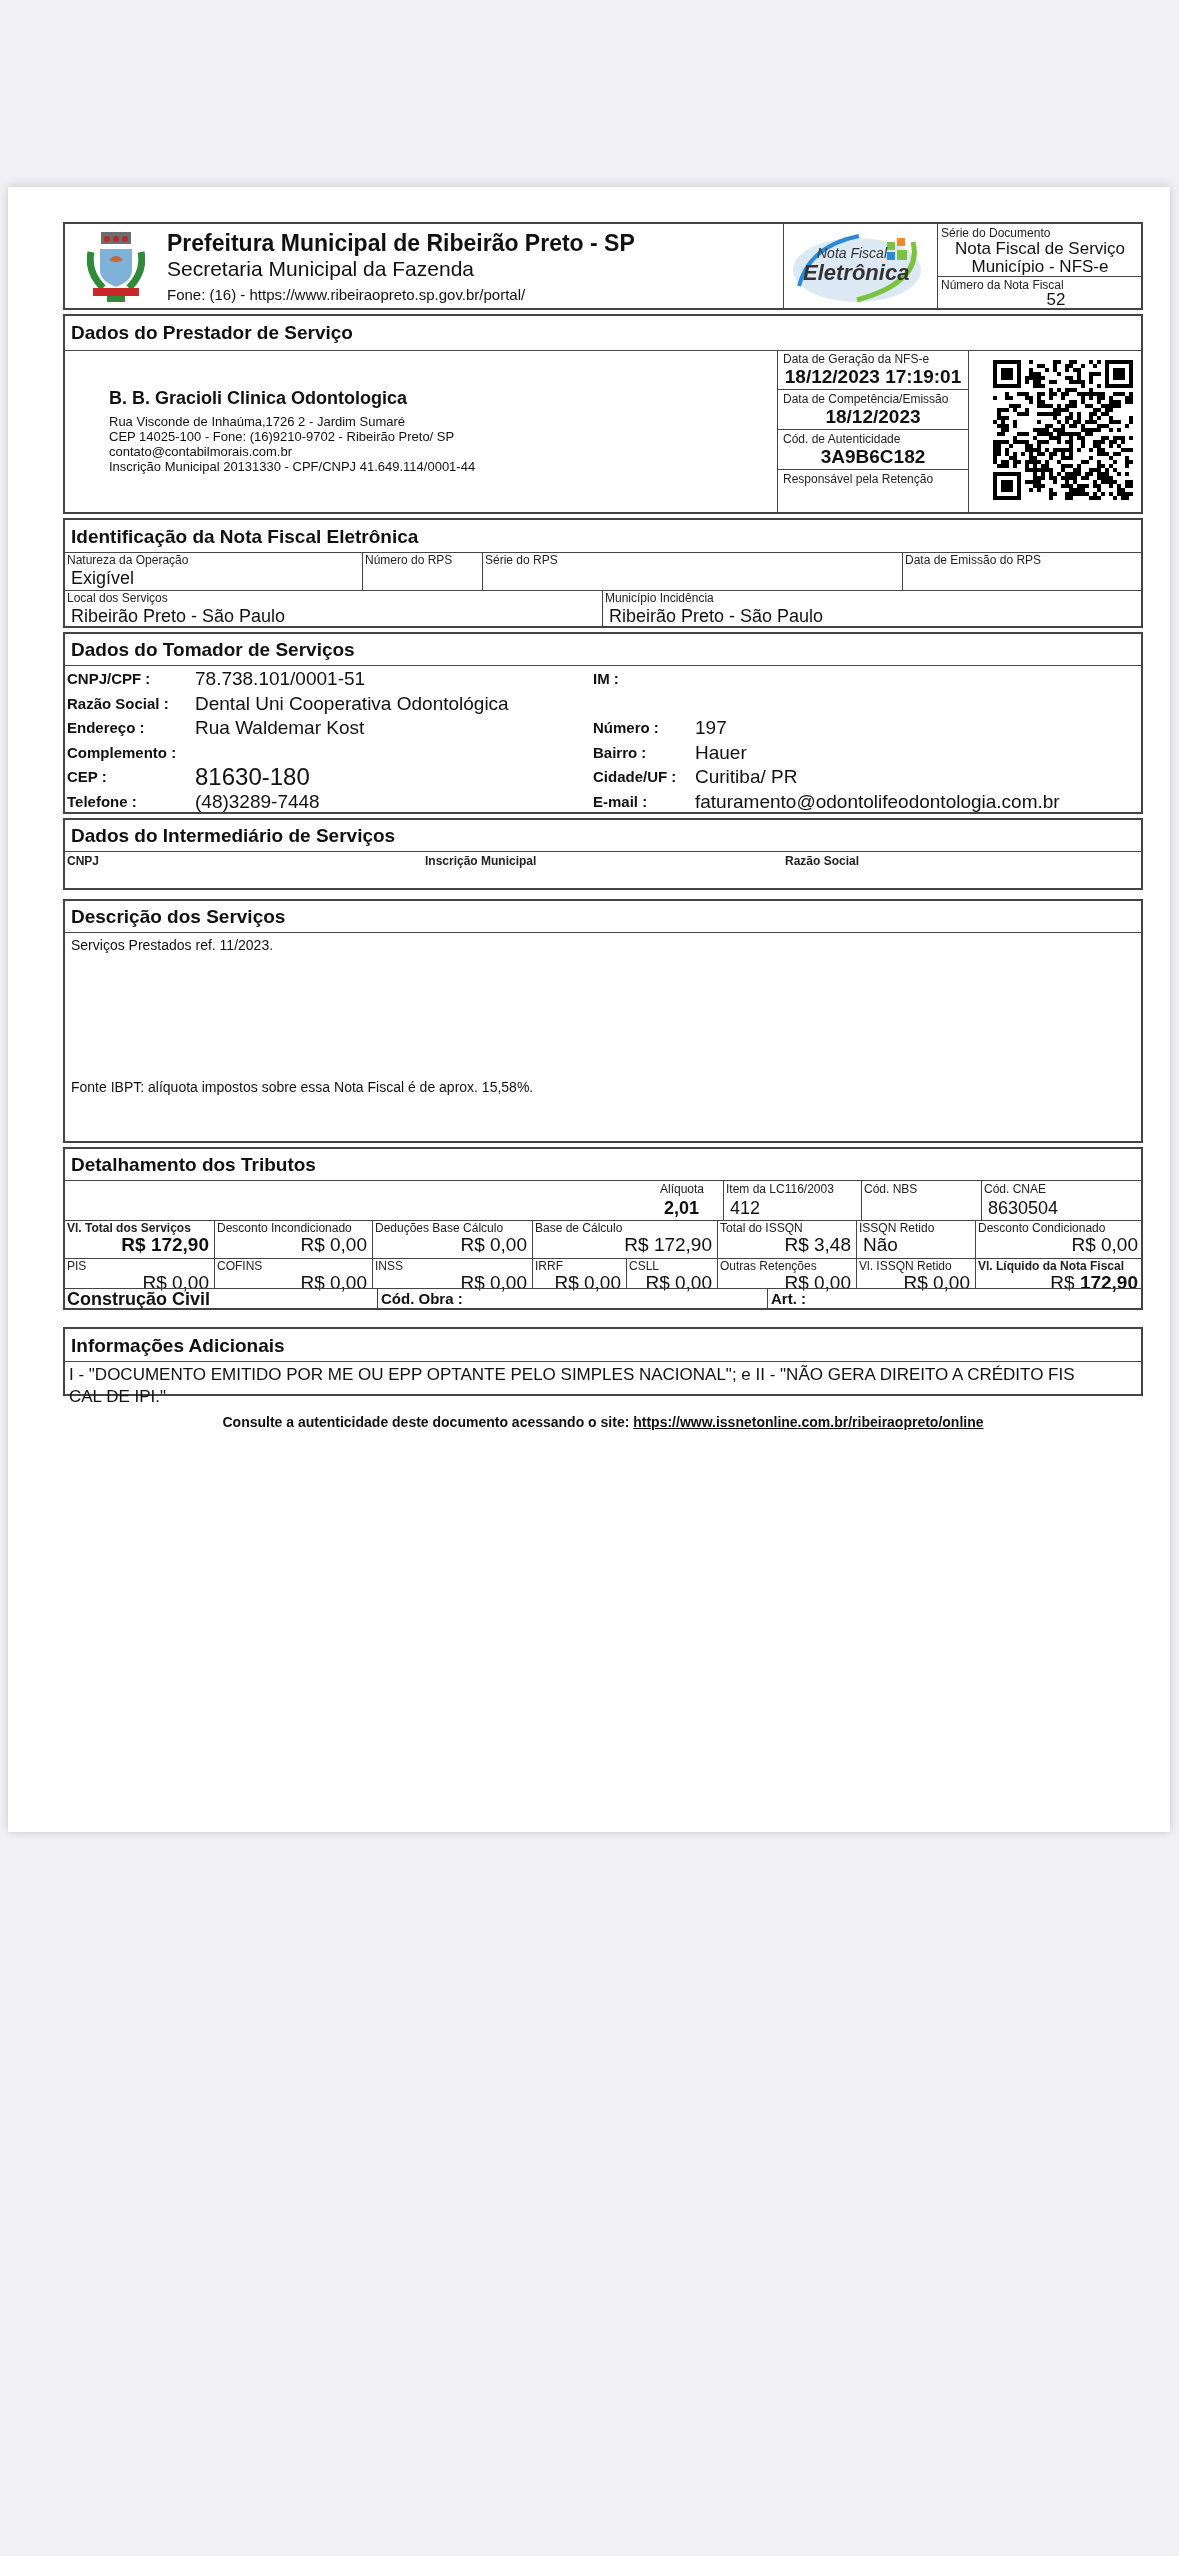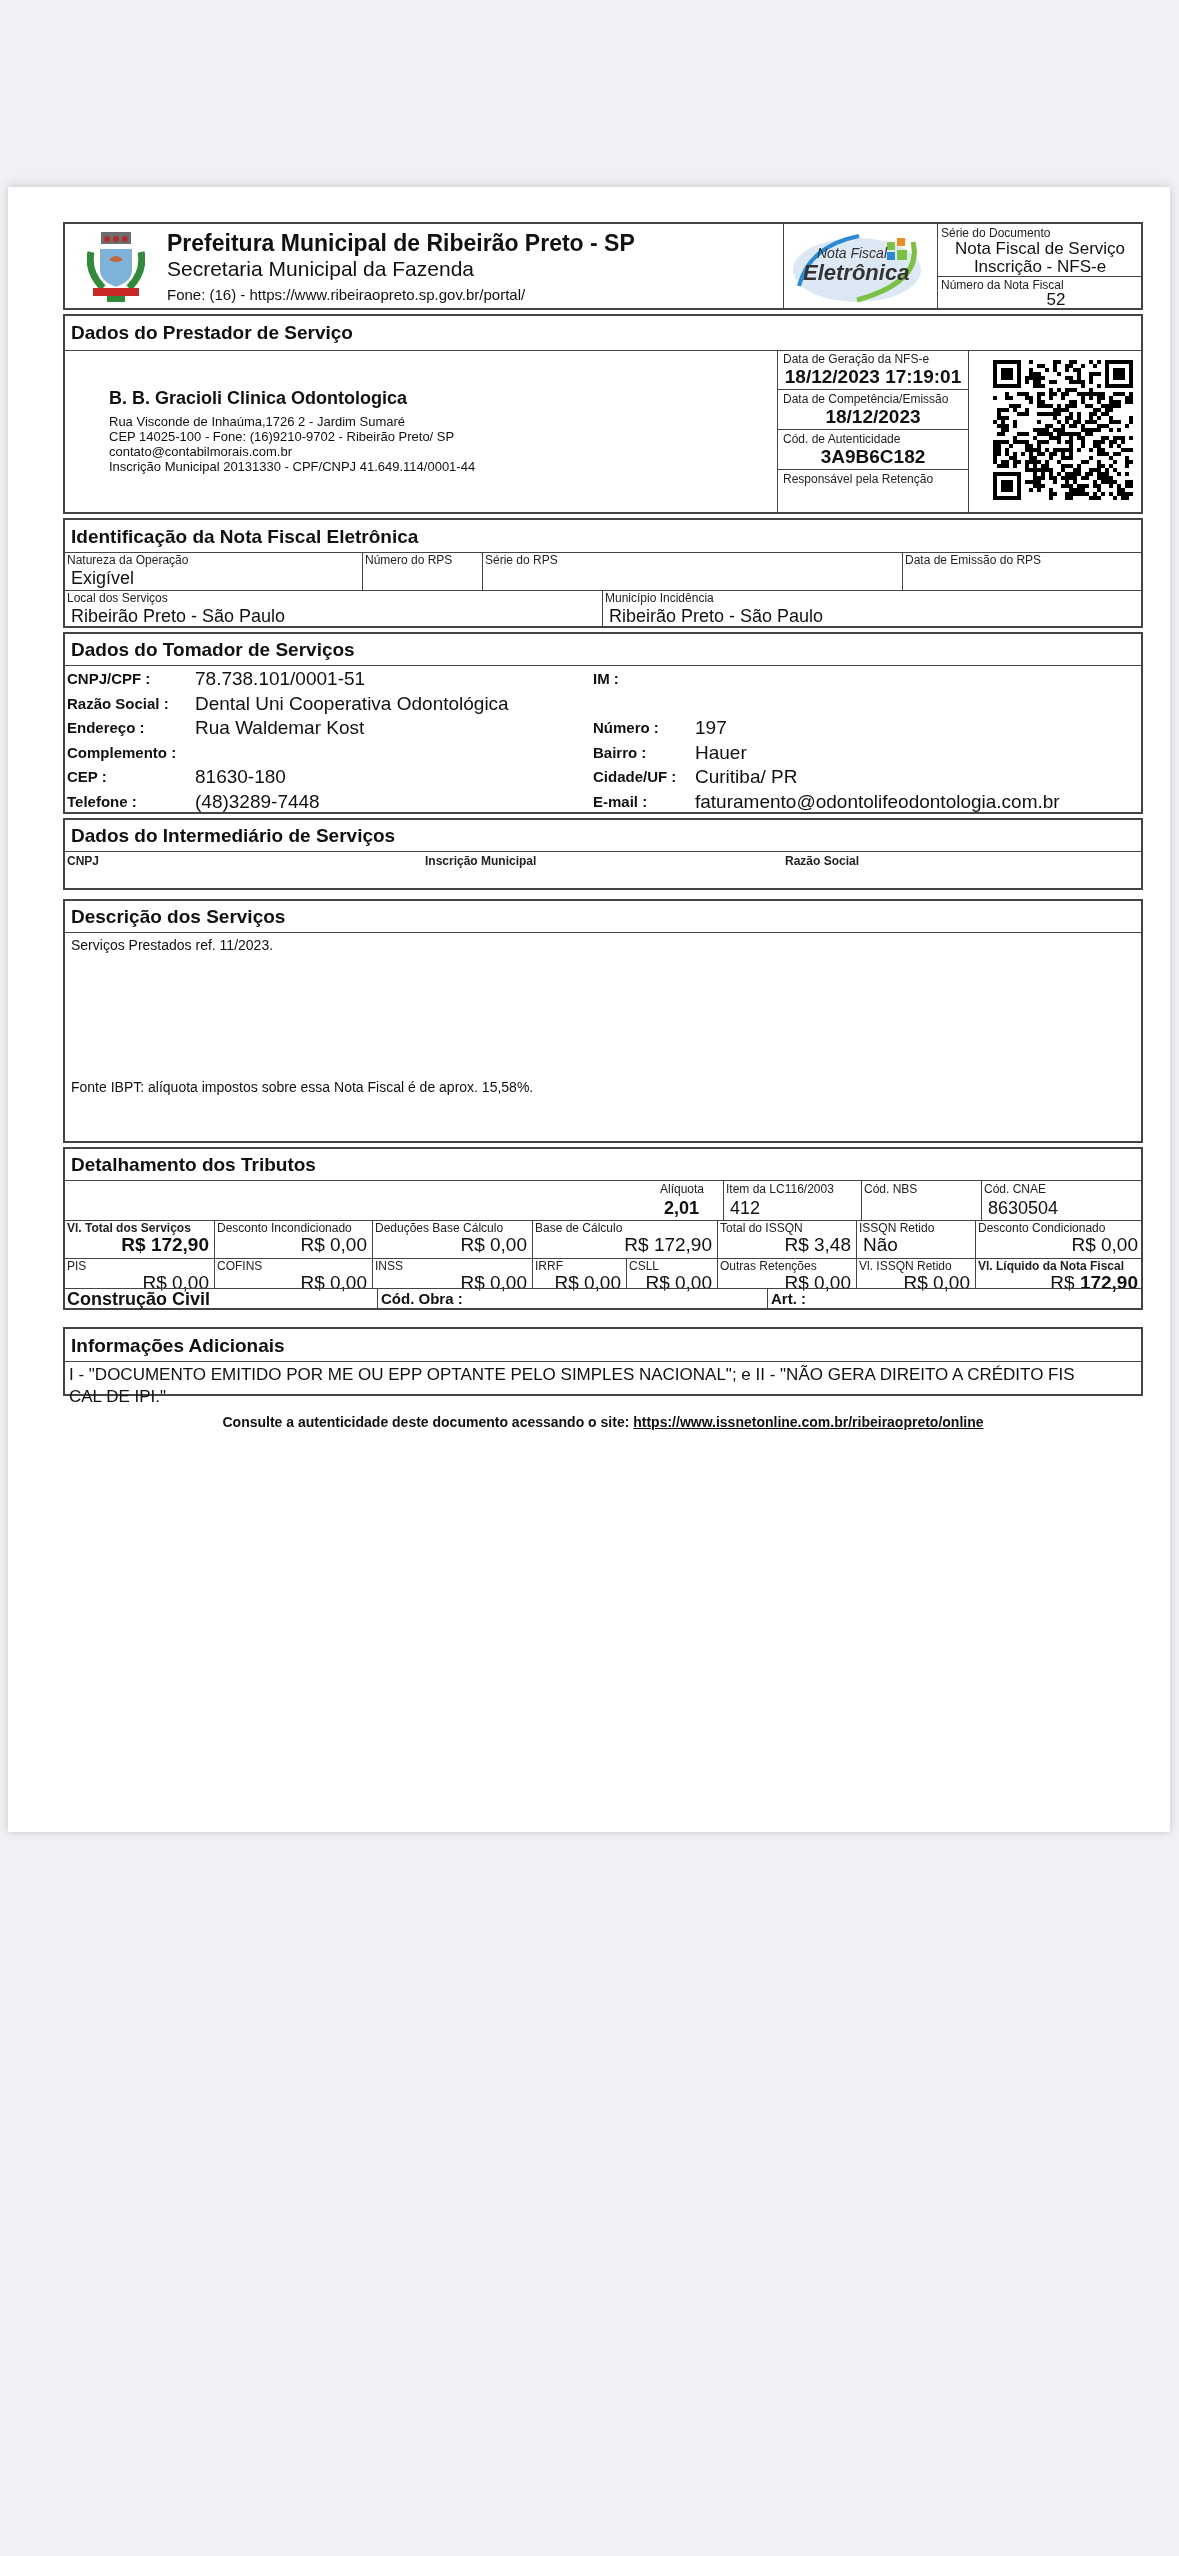--- a/index.html
+++ b/index.html
@@ -58,21 +58,21 @@
         <rect x="100" y="24" width="8" height="8" fill="#2a8ad8"></rect>
             <rect x="110" y="22" width="10" height="10" fill="#7cc242"></rect>
         <text x="30" y="30" font-family="Liberation Sans, sans-serif" font-style="italic" font-size="14" fill="#333">Nota Fiscal</text>
         <text x="16" y="52" font-family="Liberation Sans, sans-serif" font-style="italic" font-weight="bold" font-size="22" fill="#333">Eletrônica</text>
       </svg>
     </div>
     <div class="vl" style="left:872px;"></div>
     <div class="cell" style="left:872px; top:0; width:206px; height:53px; border-bottom:1.5px solid #444;">
       <div class="lbl" style="position:absolute; left:4px; top:2px;">Série do Documento</div>
       <div style="position:absolute; left:0; right:0; top:15px; text-align:center; font-size:17px; line-height:19px;">Nota Fiscal de Serviço</div>
-      <div style="position:absolute; left:0; right:0; top:33px; text-align:center; font-size:17px; line-height:19px;">Inscrição - NFS-e</div>
+      <div style="position:absolute; left:0; right:0; top:33px; text-align:center; font-size:17px; line-height:19px;">Município - NFS-e</div>
     </div>
     <div class="cell" style="left:872px; top:53px; width:238px; height:33px;">
       <div class="lbl" style="position:absolute; left:4px; top:1px;">Número da Nota Fiscal</div>
       <div style="position:absolute; left:0; right:0; top:14px; text-align:center; font-size:17px; line-height:18px;">52</div>
     </div>
   </div>
 
   <div class="box" style="left:0; top:92px; width:1080px; height:200px;">
     <div class="cell sec-title" style="left:6px; top:6px;">Dados do Prestador de Serviço</div>
     <div class="hl" style="top:34px;"></div>
@@ -616,21 +616,21 @@
           <div class="cell" style="left: 130px; top: 58.5px; font-size: 19px; line-height: 22px; white-space: nowrap;">Dental Uni Cooperativa Odontológica</div>
           <div class="cell bold" style="left: 2px; top: 85px; font-size: 15px; line-height: 18px; white-space: nowrap;">Endereço :</div>
           <div class="cell" style="left: 130px; top: 83px; font-size: 19px; line-height: 22px; white-space: nowrap;">Rua Waldemar Kost</div>
           <div class="cell bold" style="left: 528px; top: 85px; font-size: 15px; line-height: 18px; white-space: nowrap;">Número :</div>
           <div class="cell" style="left: 630px; top: 83px; font-size: 19px; line-height: 22px; white-space: nowrap;">197</div>
           <div class="cell bold" style="left: 2px; top: 109.5px; font-size: 15px; line-height: 18px; white-space: nowrap;">Complemento :</div>
           <div class="cell" style="left: 130px; top: 107.5px; font-size: 19px; line-height: 22px; white-space: nowrap;"></div>
           <div class="cell bold" style="left: 528px; top: 109.5px; font-size: 15px; line-height: 18px; white-space: nowrap;">Bairro :</div>
           <div class="cell" style="left: 630px; top: 107.5px; font-size: 19px; line-height: 22px; white-space: nowrap;">Hauer</div>
           <div class="cell bold" style="left: 2px; top: 134px; font-size: 15px; line-height: 18px; white-space: nowrap;">CEP :</div>
-          <div class="cell" style="left: 130px; top: 132px; font-size: 19px; line-height: 22px; white-space: nowrap;">81630-180</div>
+          <div class="cell" style="left: 130px; top: 132px; font-size: 24px; line-height: 22px; white-space: nowrap;">81630-180</div>
           <div class="cell bold" style="left: 528px; top: 134px; font-size: 15px; line-height: 18px; white-space: nowrap;">Cidade/UF :</div>
           <div class="cell" style="left: 630px; top: 132px; font-size: 19px; line-height: 22px; white-space: nowrap;">Curitiba/ PR</div>
           <div class="cell bold" style="left: 2px; top: 158.5px; font-size: 15px; line-height: 18px; white-space: nowrap;">Telefone :</div>
           <div class="cell" style="left: 130px; top: 156.5px; font-size: 19px; line-height: 22px; white-space: nowrap;">(48)3289-7448</div>
           <div class="cell bold" style="left: 528px; top: 158.5px; font-size: 15px; line-height: 18px; white-space: nowrap;">E-mail :</div>
           <div class="cell" style="left: 630px; top: 156.5px; font-size: 19px; line-height: 22px; white-space: nowrap;">faturamento@odontolifeodontologia.com.br</div>
         </div>
   </div>
 
   <div class="box" style="left:0; top:596px; width:1080px; height:72px;">

